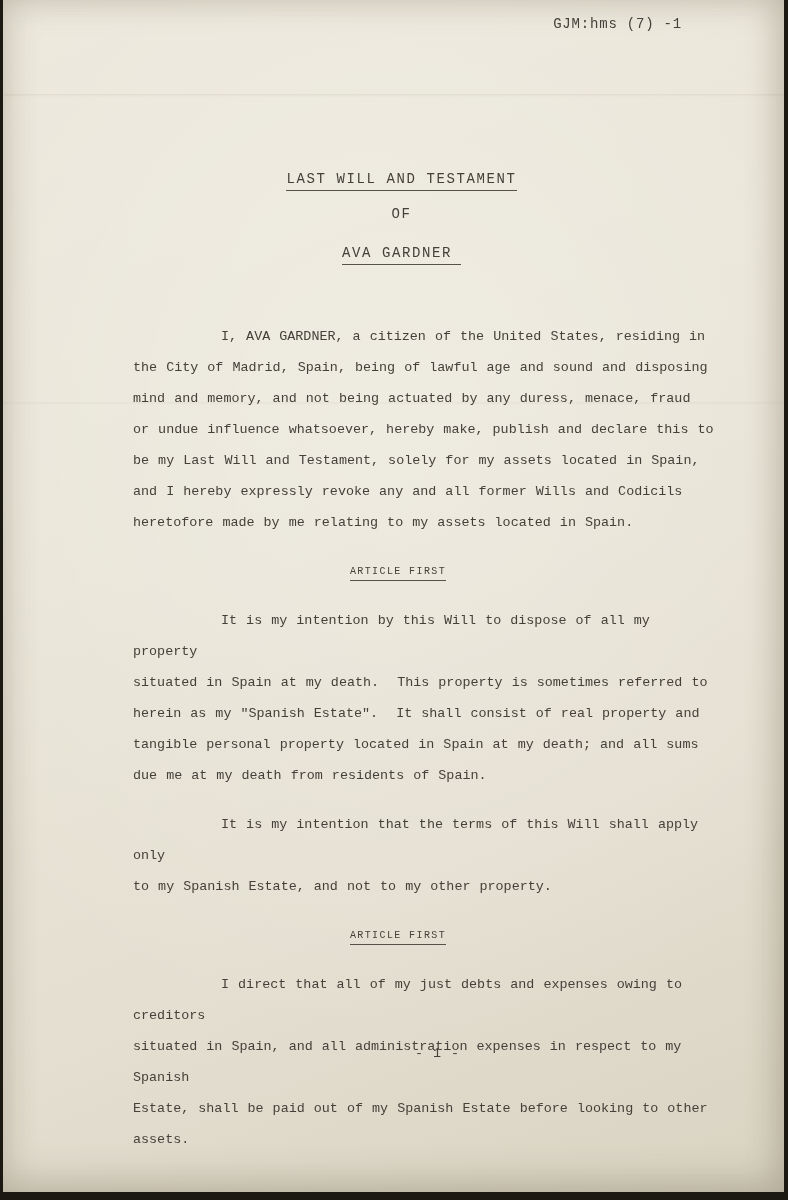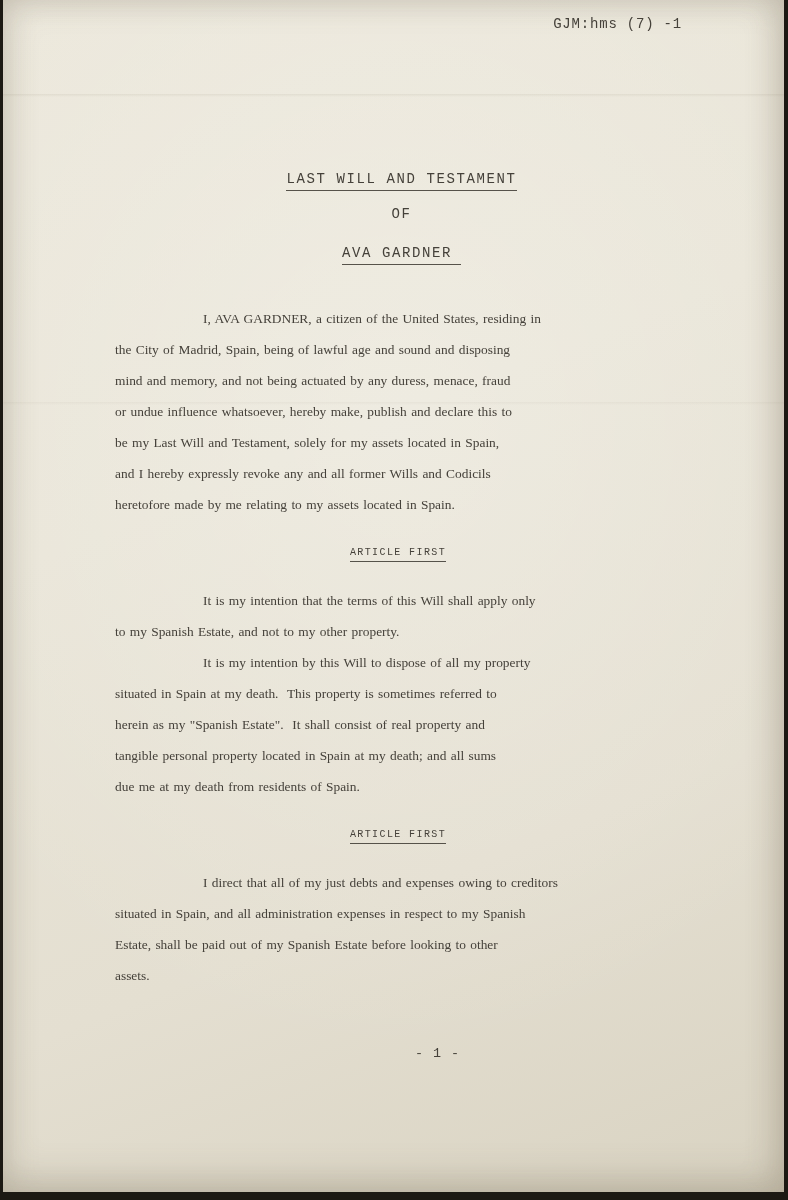--- a/index.html
+++ b/index.html
@@ -67,25 +67,24 @@
   .u-wide { padding-right: 9px; }
   .content {
     position: absolute;
     left: 112px;
     top: 303px;
     width: 624px;
     font-size: 13.4px;
     line-height: 31px;
   }
   .content p {
-    margin: 0;
+    margin: 18px;
     text-indent: 88px;
     white-space: pre-wrap;
     word-spacing: 1px;
-    font-family: Liberation Serif, serif;
   }
   .article-heading {
     margin: 17px 0;
     text-align: center;
     font-size: 10px;
     font-weight: normal;
     letter-spacing: 1.4px;
     line-height: 31px;
     width: 566px;
   }
@@ -126,28 +125,28 @@
 mind and memory, and not being actuated by any duress, menace, fraud
 or undue influence whatsoever, hereby make, publish and declare this to
 be my Last Will and Testament, solely for my assets located in Spain,
 and I hereby expressly revoke any and all former Wills and Codicils
 heretofore made by me relating to my assets located in Spain.</p>
 
       <h2 class="article-heading">
         <span class="u">ARTICLE FIRST</span>
       </h2>
 
-      <p>It is my intention that the terms of this Will shall apply only
-to my Spanish Estate, and not to my other property.</p>
-
       <p>It is my intention by this Will to dispose of all my property
 situated in Spain at my death.  This property is sometimes referred to
 herein as my "Spanish Estate".  It shall consist of real property and
 tangible personal property located in Spain at my death; and all sums
 due me at my death from residents of Spain.</p>
+
+      <p>It is my intention that the terms of this Will shall apply only
+to my Spanish Estate, and not to my other property.</p>
 
       <h2 class="article-heading">
         <span class="u">ARTICLE FIRST</span>
       </h2>
 
       <p>I direct that all of my just debts and expenses owing to creditors
 situated in Spain, and all administration expenses in respect to my Spanish
 Estate, shall be paid out of my Spanish Estate before looking to other
 assets.</p>
     </div>

